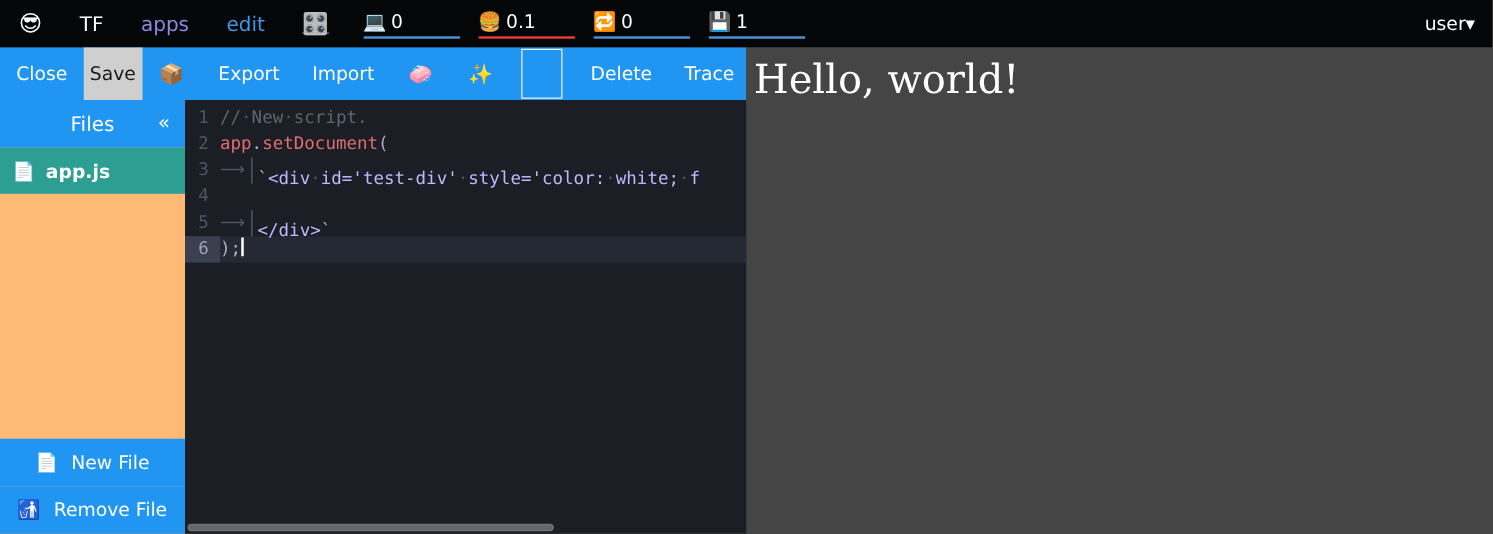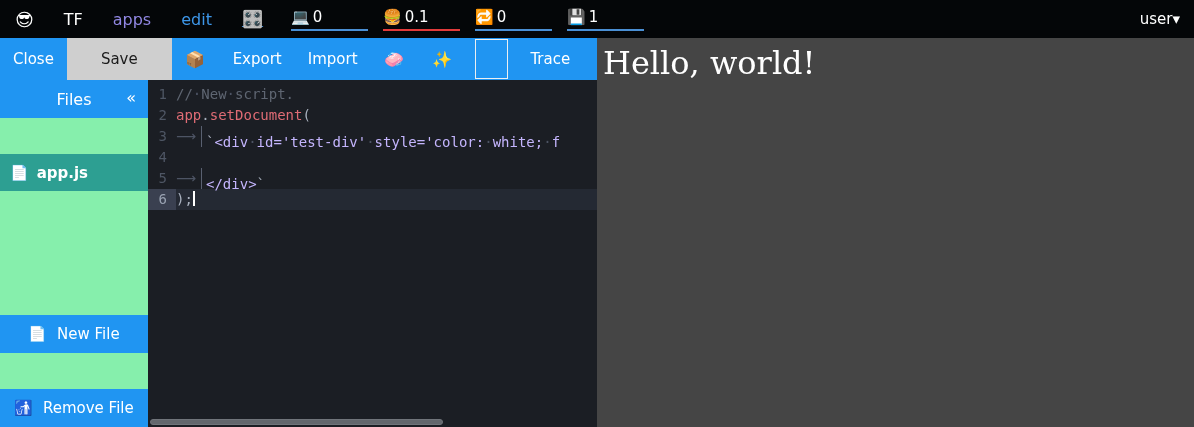--- a/index.html
+++ b/index.html
@@ -24,27 +24,27 @@
   .user { margin-right:14px; font-size:15px; cursor:pointer; }
 
   
   .main { display:flex; height:389px; }
   .left { width:597px; flex-shrink:0; display:flex; flex-direction:column; }
 
   
   .toolbar { height:42px; background:#2095f2; display:flex; align-items:center;
              color:#fff; font-size:15px; flex-shrink:0; }
   .tbtn { padding:0 13px; height:100%; display:flex; align-items:center; cursor:pointer; white-space:nowrap; }
-  .tbtn.save { background:#cfcfcf; color:#1b1b1b; padding:0 34px; }
+  .tbtn.save { background:#cfcfcf; color:#1b1b1b; padding:0 5px; }
   .tbtn.emoji { font-size:16px; padding:0 14px; }
   .empty-btn { width:33px; height:40px; border:1px solid #eceff1; margin:0 9px; cursor:pointer; flex-shrink:0; }
 
   
   .workspace { display:flex; flex:1; min-height:0; }
-  .sidebar { width:148px; flex-shrink:0; display:flex; flex-direction:column; background:#86efac;gap:36px; }
+  .sidebar { width:148px; flex-shrink:0; display:flex; flex-direction:column; background:#fdba74; }
   .files-header { height:38px; background:#2095f2; color:#fff; display:flex; align-items:center;
                   justify-content:center; position:relative; font-size:16px; flex-shrink:0; }
   .collapse { position:absolute; right:12px; top:8px; font-size:16px; cursor:pointer; }
   .file-item { height:37px; background:#2d9f92; color:#fff; font-weight:bold; display:flex;
                align-items:center; gap:8px; padding-left:10px; font-size:15px; flex-shrink:0; cursor:pointer; }
   .file-item .ficon { font-size:15px; }
   .file-area { flex:1; }
   .sbtn { height:38px; background:#2095f2; color:#fff; display:flex; align-items:center;
           gap:10px; justify-content:center; font-size:15px; flex-shrink:0; cursor:pointer; }
   .sbtn .ficon { font-size:15px; }
@@ -112,20 +112,21 @@
 
     <div class="toolbar">
       <span class="tbtn">Close</span>
       <span class="tbtn save">Save</span>
       <span class="tbtn emoji">📦</span>
       <span class="tbtn">Export</span>
       <span class="tbtn">Import</span>
       <span class="tbtn emoji">🧼</span>
       <span class="tbtn emoji">✨</span>
       <span class="empty-btn"></span>
+      <span class="tbtn">Delete</span>
       <span class="tbtn">Trace</span>
     </div>
 
     <div class="workspace">
 
       <div class="sidebar">
         <div class="files-header">
           <span>Files</span>
           <span class="collapse">«</span>
         </div>

